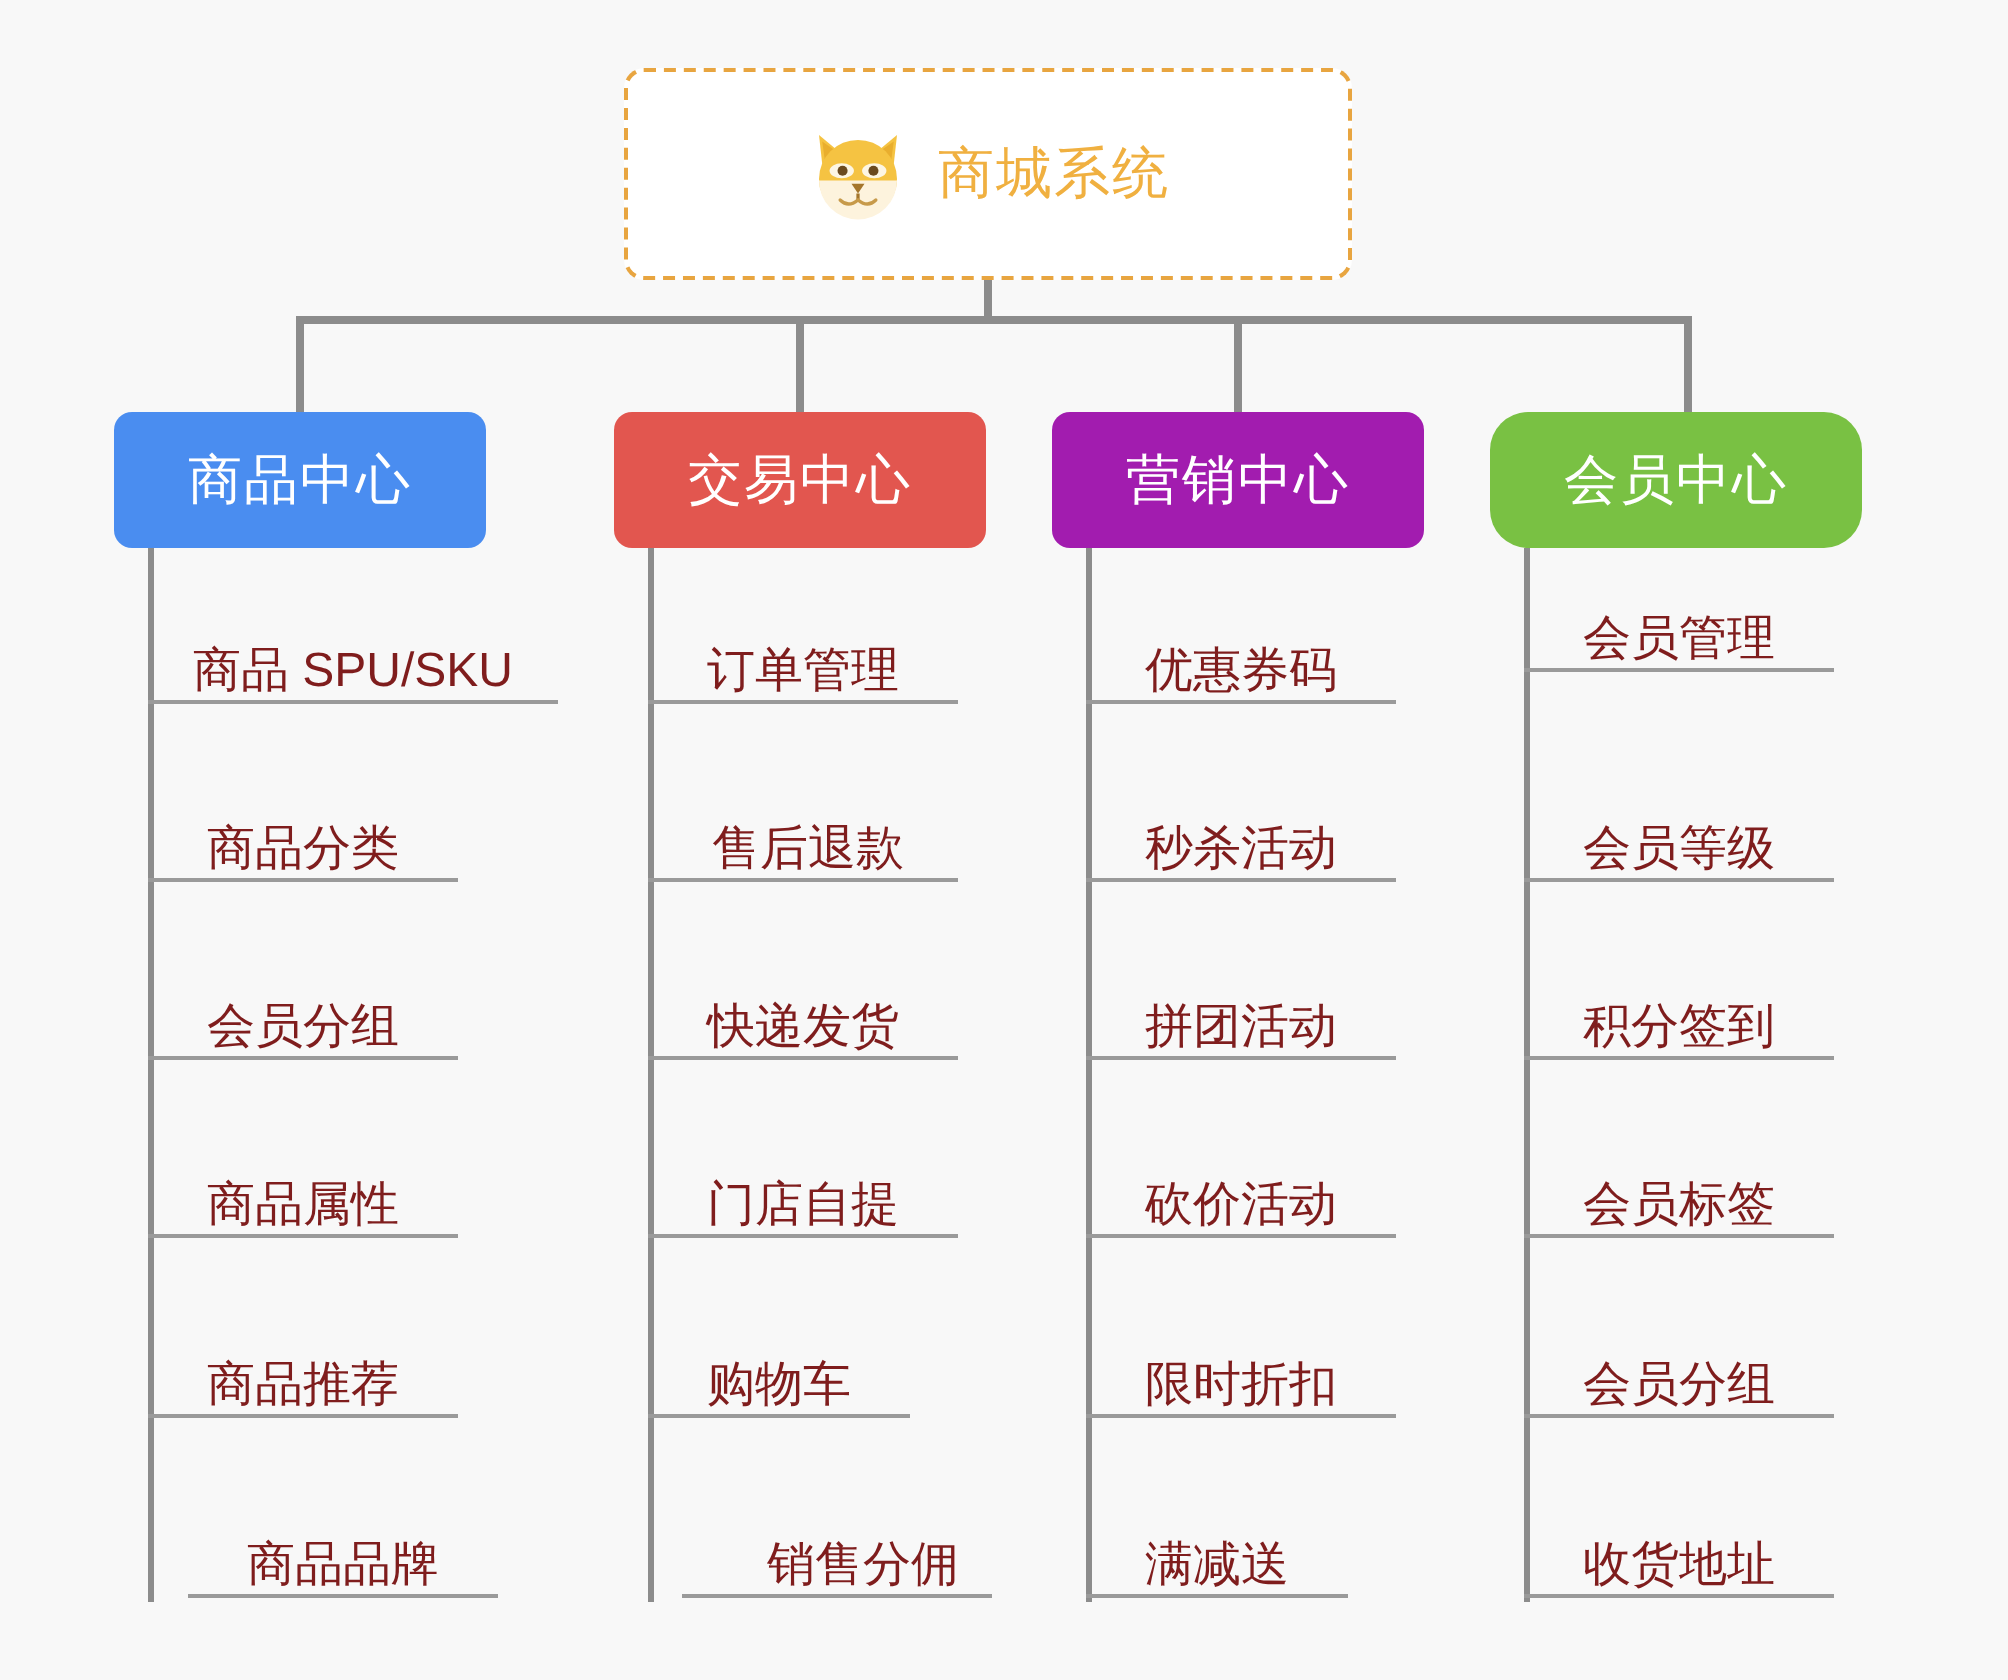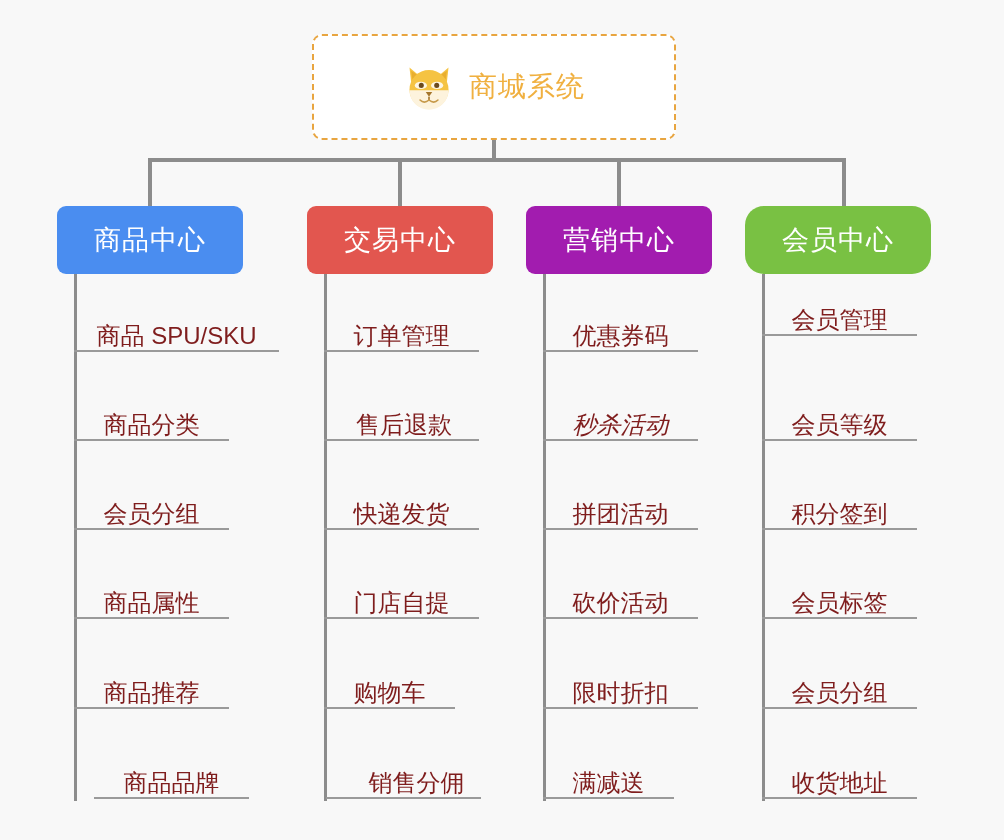--- a/index.html
+++ b/index.html
@@ -165,32 +165,32 @@
     </div>
   <div class="leaf" style="left:324px; top:478px; width:155px;">
     <span class="leaf-label">快递发货</span>
     </div>
   <div class="leaf" style="left:324px; top:567px; width:155px;">
     <span class="leaf-label">门店自提</span>
     </div>
   <div class="leaf" style="left:324px; top:657px; width:131px;">
     <span class="leaf-label">购物车</span>
     </div>
-  <div class="leaf" style="left:326px; top:747px; width:155px;padding-left:36px;">
+  <div class="leaf" style="left:341px; top:747px; width:155px;padding-left:36px;">
     <span class="leaf-label">销售分佣</span>
     </div>
 
   <div class="cat-header" style="left:526px; top:206px; width:186px; background:#a21caf;">
     <span>营销中心</span>
   </div>
   <div class="spine" style="left:543px; top:274px; height:527px;"></div>
   <div class="leaf" style="left:543px; top:300px; width:155px;">
     <span class="leaf-label">优惠券码</span>
     </div>
-  <div class="leaf" style="left:543px; top:389px; width:155px;font-style:italic;">
+  <div class="leaf" style="left:543px; top:389px; width:155px;">
     <span class="leaf-label">秒杀活动</span>
     </div>
   <div class="leaf" style="left:543px; top:478px; width:155px;">
     <span class="leaf-label">拼团活动</span>
     </div>
   <div class="leaf" style="left:543px; top:567px; width:155px;">
     <span class="leaf-label">砍价活动</span>
     </div>
   <div class="leaf" style="left:543px; top:657px; width:155px;">
     <span class="leaf-label">限时折扣</span>

